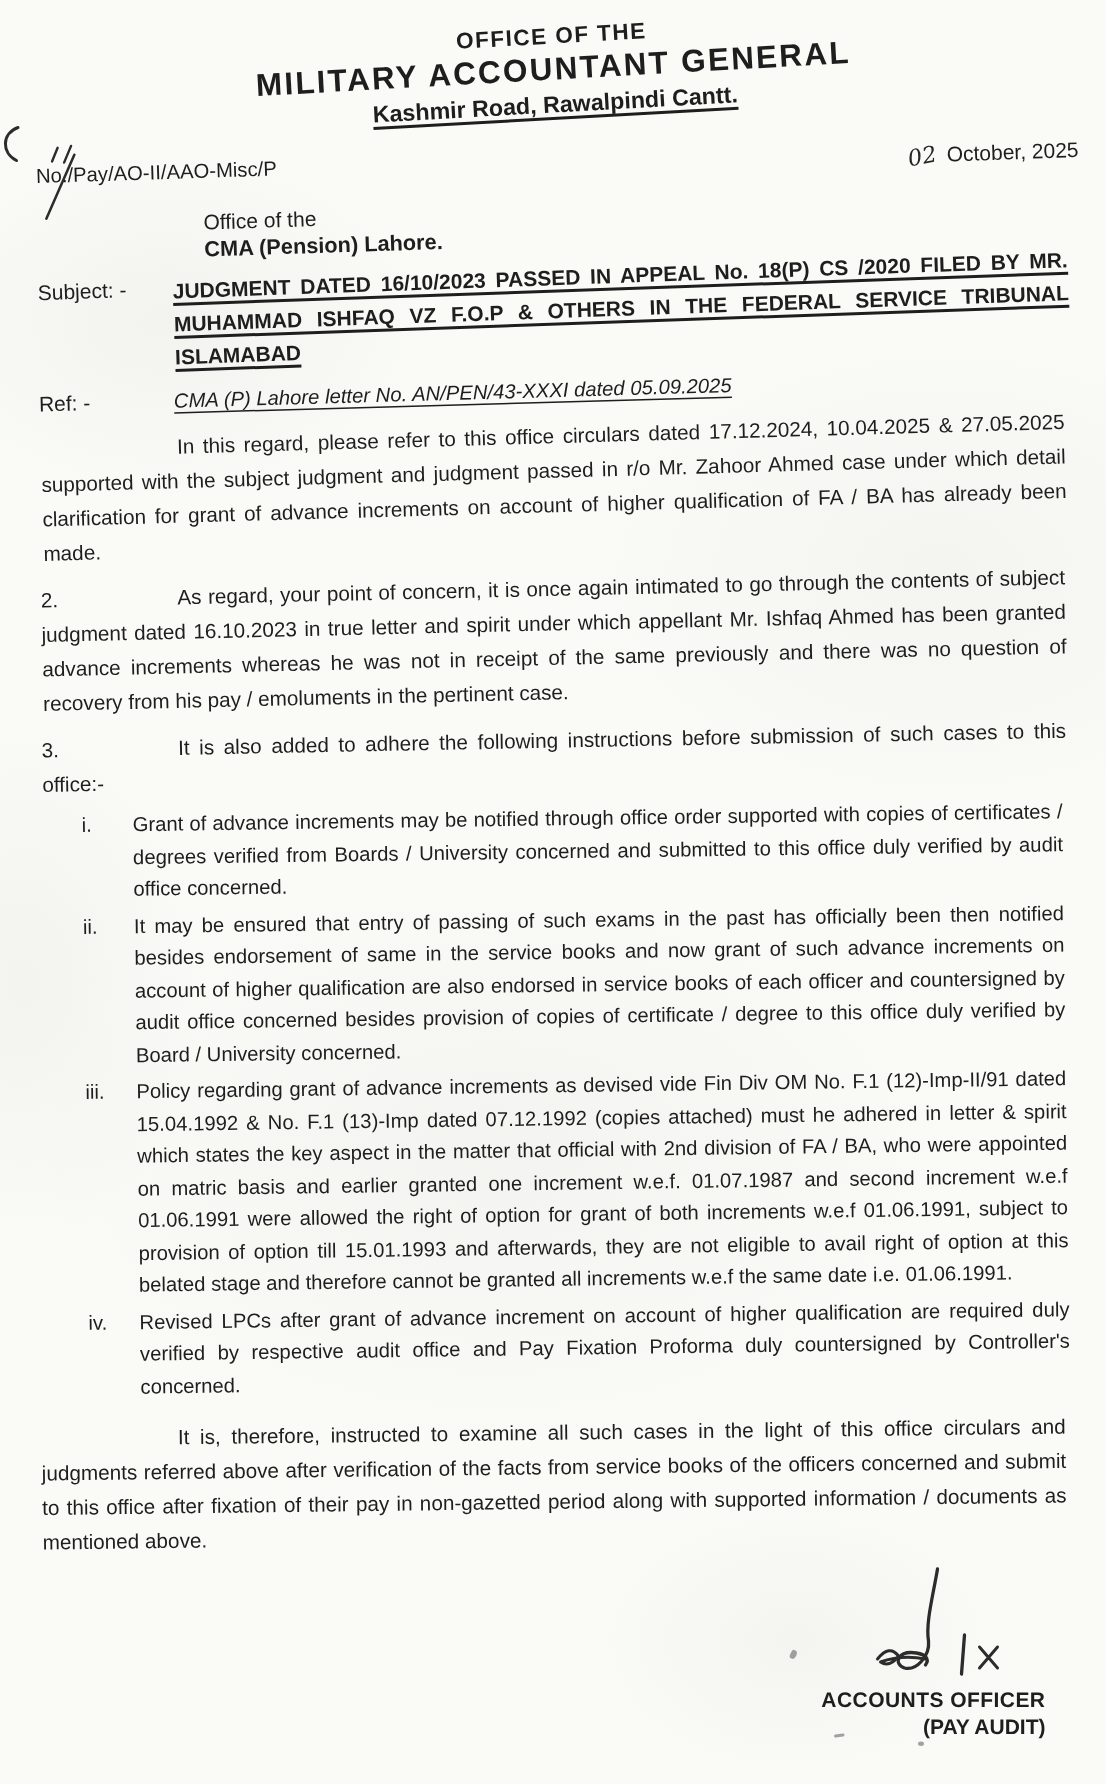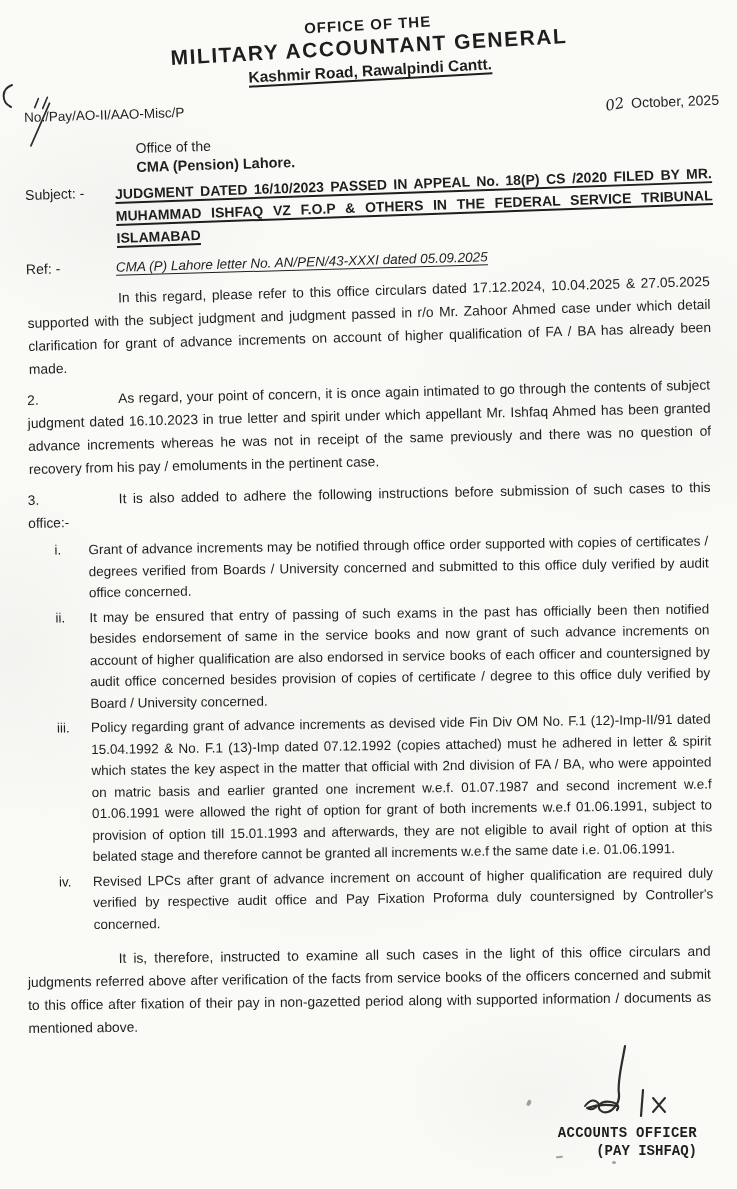--- a/index.html
+++ b/index.html
@@ -56,21 +56,21 @@
   .p2{transform:rotate(-1.3deg);transform-origin:0 50%;}
   .p3{transform:rotate(-1.1deg);transform-origin:0 50%;}
   .closing{transform:rotate(-0.7deg);transform-origin:0 50%;margin-top:12px;}
 
   .list{margin-top:5px;transform:rotate(-0.8deg);transform-origin:0 50%;}
   .inst{display:flex;margin-left:24px;margin-top:3px;}
   .roman{width:34px;flex:none;font-size:13.5px;line-height:21.5px;padding-left:5px;}
   .itext{flex:1;font-size:13.5px;line-height:21.5px;text-align:justify;}
 
   
-  .sigblock{margin-top:4px;margin-left:auto;width:230px;padding-right:40px;text-align:right;font-family:Liberation Mono, monospace;}
+  .sigblock{margin-top:4px;margin-left:auto;width:230px;padding-right:40px;text-align:right;}
   .sig-scribble{display:block;margin-left:auto;margin-right:14px;}
   .sig-l1{font-size:14px;font-weight:bold;line-height:18px;letter-spacing:0.3px;}
   .sig-l2{font-size:14px;font-weight:bold;line-height:18px;}
 
   
   .edge-mark{position:absolute;left:-2px;top:82px;}
   .speck{position:absolute;background:#4a4a4a;border-radius:50%;opacity:0.5;}
   .speck1{left:527px;top:1100px;width:4px;height:6px;transform:rotate(25deg);border-radius:40% 60% 60% 40%;}
   .speck2{left:556px;top:1156px;width:7px;height:2px;border-radius:2px;transform:rotate(-8deg);}
   .speck3{left:612px;top:1161px;width:4px;height:3px;}
@@ -155,21 +155,21 @@
   </div>
 
   <div class="sigblock">
     <svg class="hand sig-scribble" width="124" height="80" viewBox="0 0 124 80">
       <path d="M66,2 C63,20 58,38 60,50 C61,60 52,70 44,68 C36,65 40,56 52,58 C58,59 61,62 58,66" stroke-width="2.2"></path>
       <path d="M26,62 q8,-10 14,-2 q-6,8 -12,4 q14,-5 30,-2" stroke-width="2"></path>
       <path d="M84,46 L82,72" stroke-width="2.2"></path>
       <path d="M94,54 l12,14 M106,54 l-12,14" stroke-width="2"></path>
     </svg>
     <div class="sig-l1">ACCOUNTS OFFICER</div>
-    <div class="sig-l2">(PAY ISHFAQ)</div>
+    <div class="sig-l2">(PAY AUDIT)</div>
   </div>
 
   <svg class="hand edge-mark" width="18" height="30" viewBox="0 0 18 30">
     <path d="M14,3 C3,7 3,20 13,25" stroke-width="2"></path>
   </svg>
   <div class="speck speck1"></div>
   <div class="speck speck2"></div>
   <div class="speck speck3"></div>
 
 </div>

